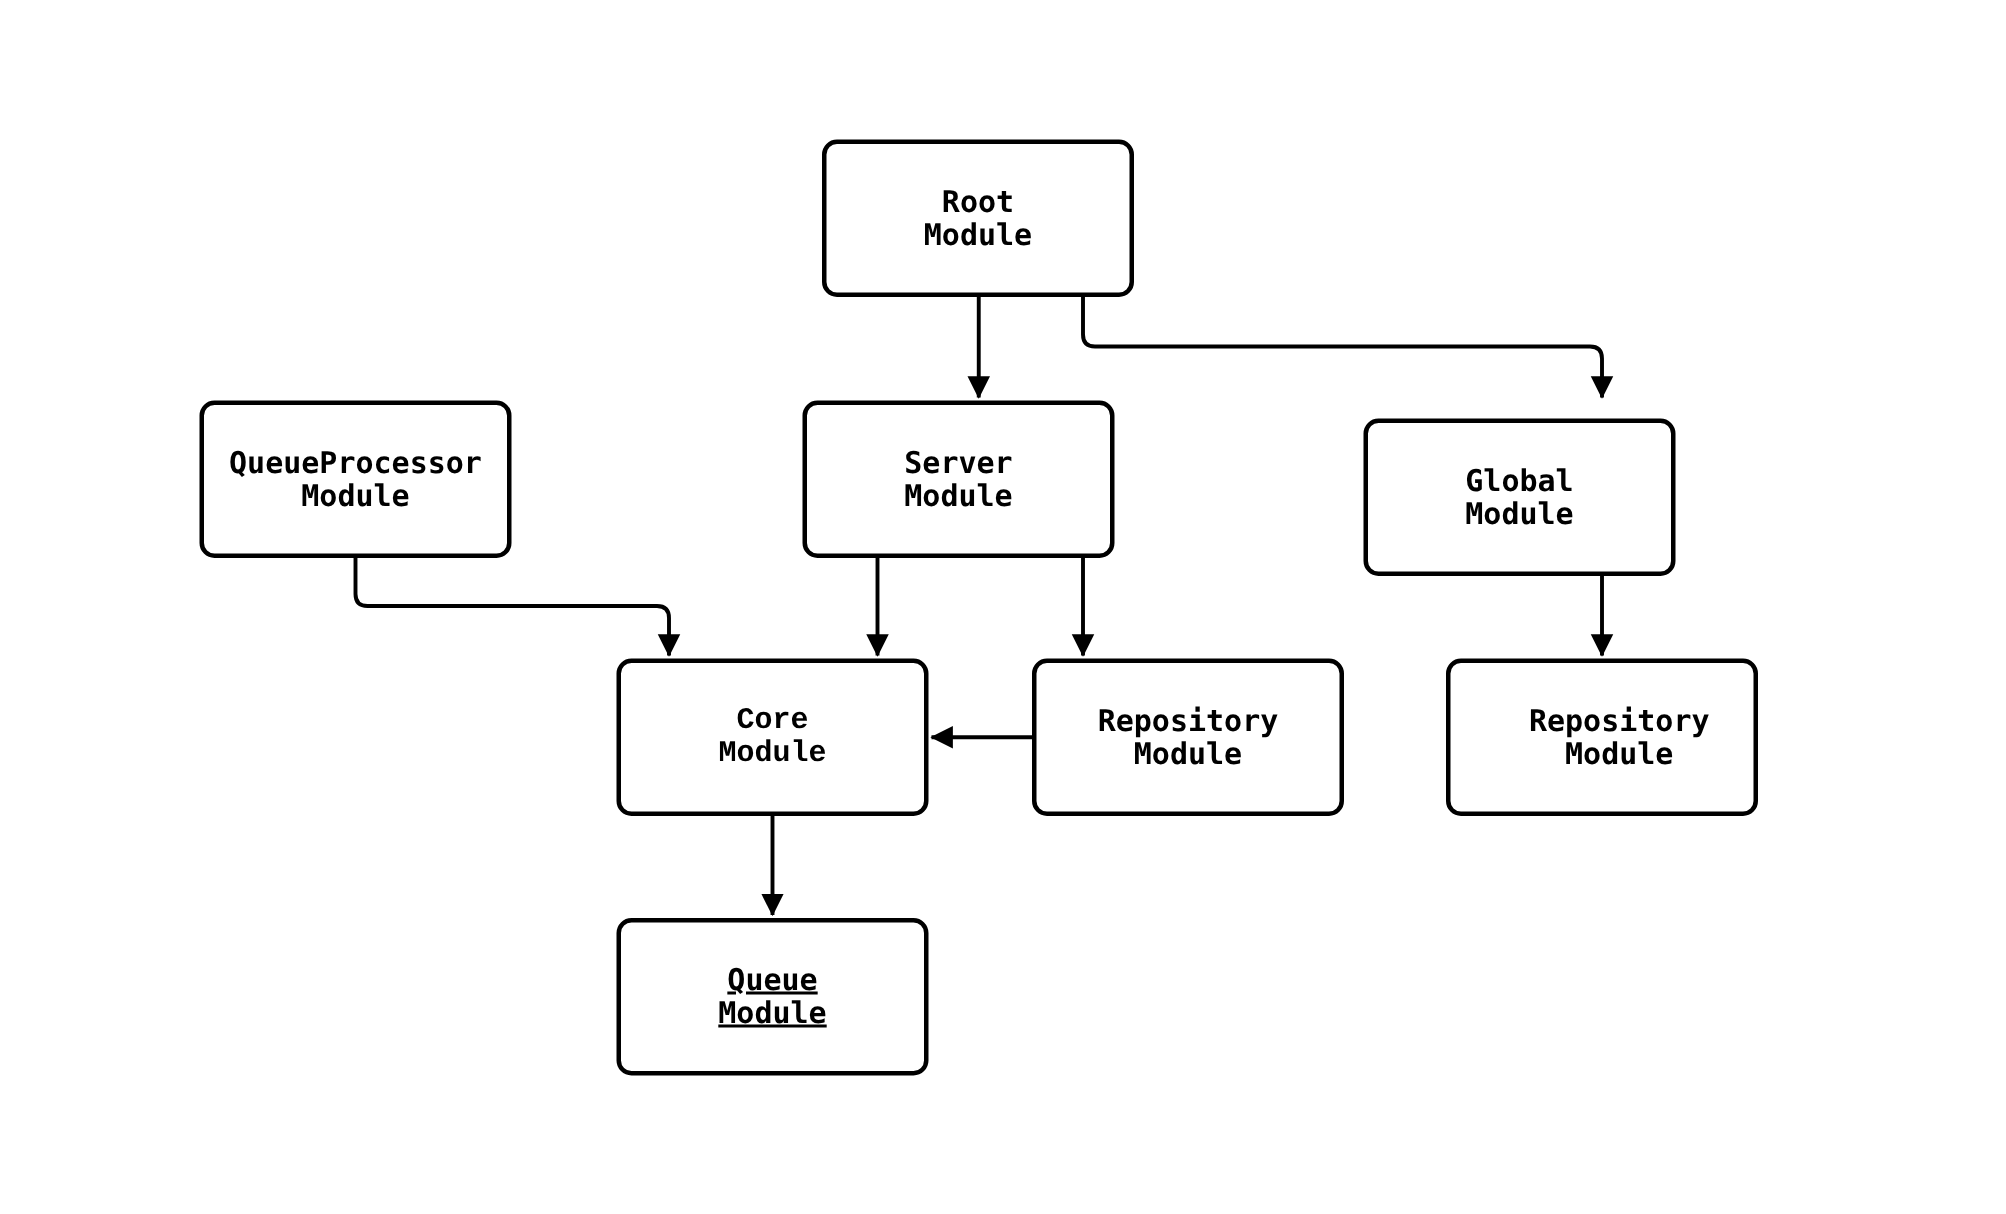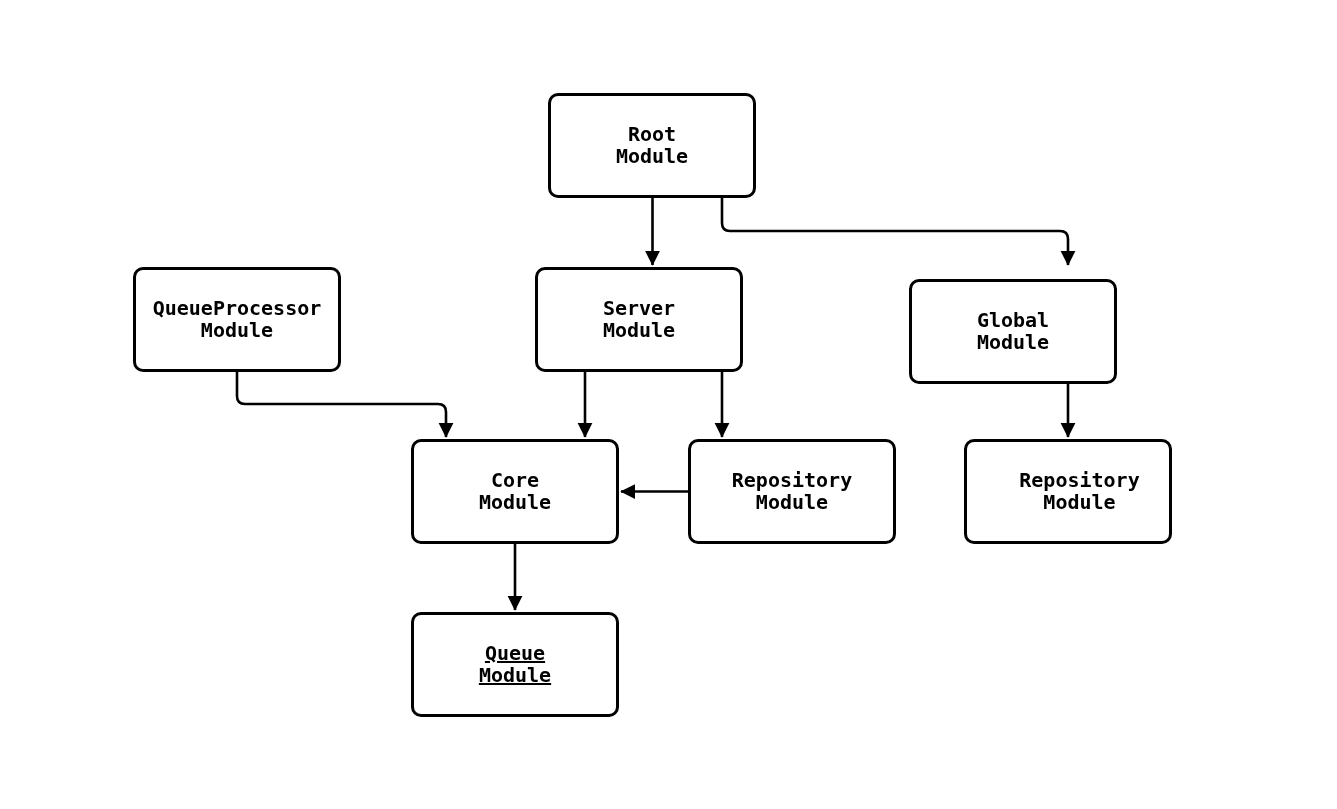--- a/index.html
+++ b/index.html
@@ -47,21 +47,21 @@
     font-weight: bold;
     color: #000000;
     text-align: center;
     white-space: pre-line;
   }
   
   .pos-root           { left: 548px;  top: 93px;  }
   .pos-queueprocessor { left: 133px;  top: 267px; }
   .pos-server         { left: 535px;  top: 267px; }
   .pos-global         { left: 909px;  top: 267px; margin-top: 12px; }
-  .pos-core           { left: 411px;  top: 439px; }
+  .pos-core           { left: 411px;  top: 439px; font-family: Liberation Mono, monospace; }
   .pos-endpoints      { left: 688px;  top: 439px; }
   .pos-repository     { left: 964px;  top: 439px; padding-left: 23px; }
   .pos-queue          { left: 411px;  top: 612px; text-decoration: underline; }
 </style>
 </head>
 <body>
 
 <div id="diagram">
 
   <svg id="edges" viewBox="0 0 1337 809" xmlns="http://www.w3.org/2000/svg">

